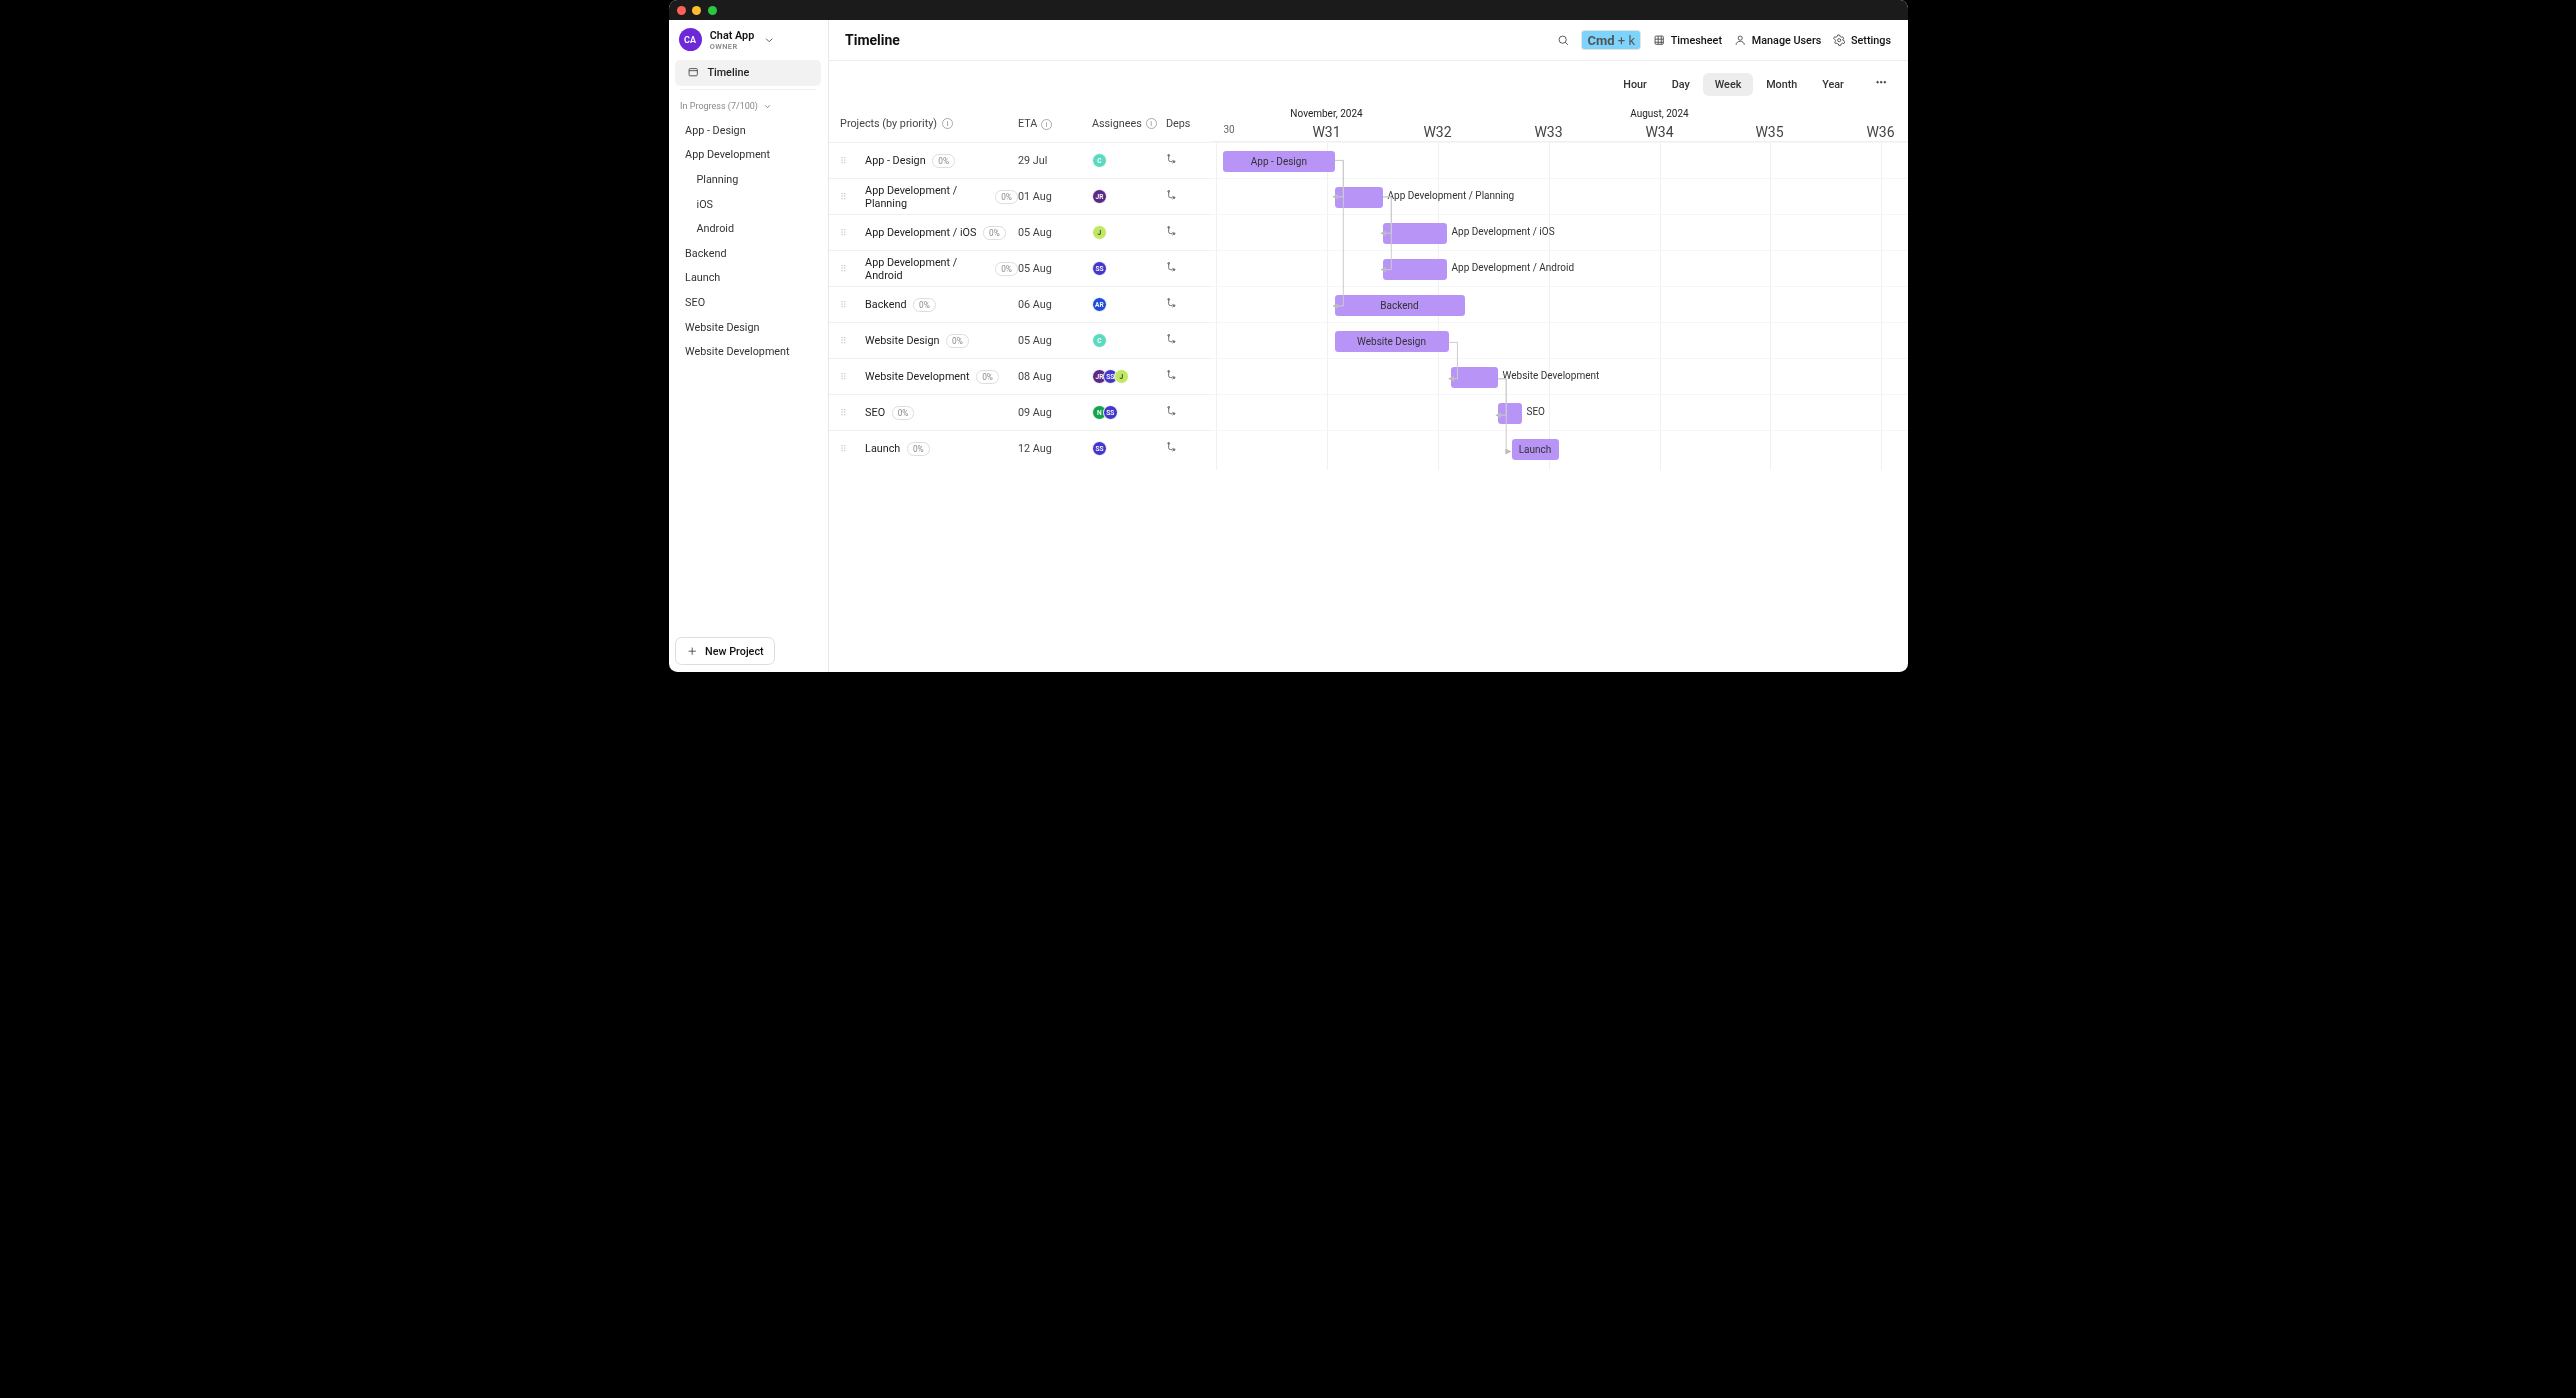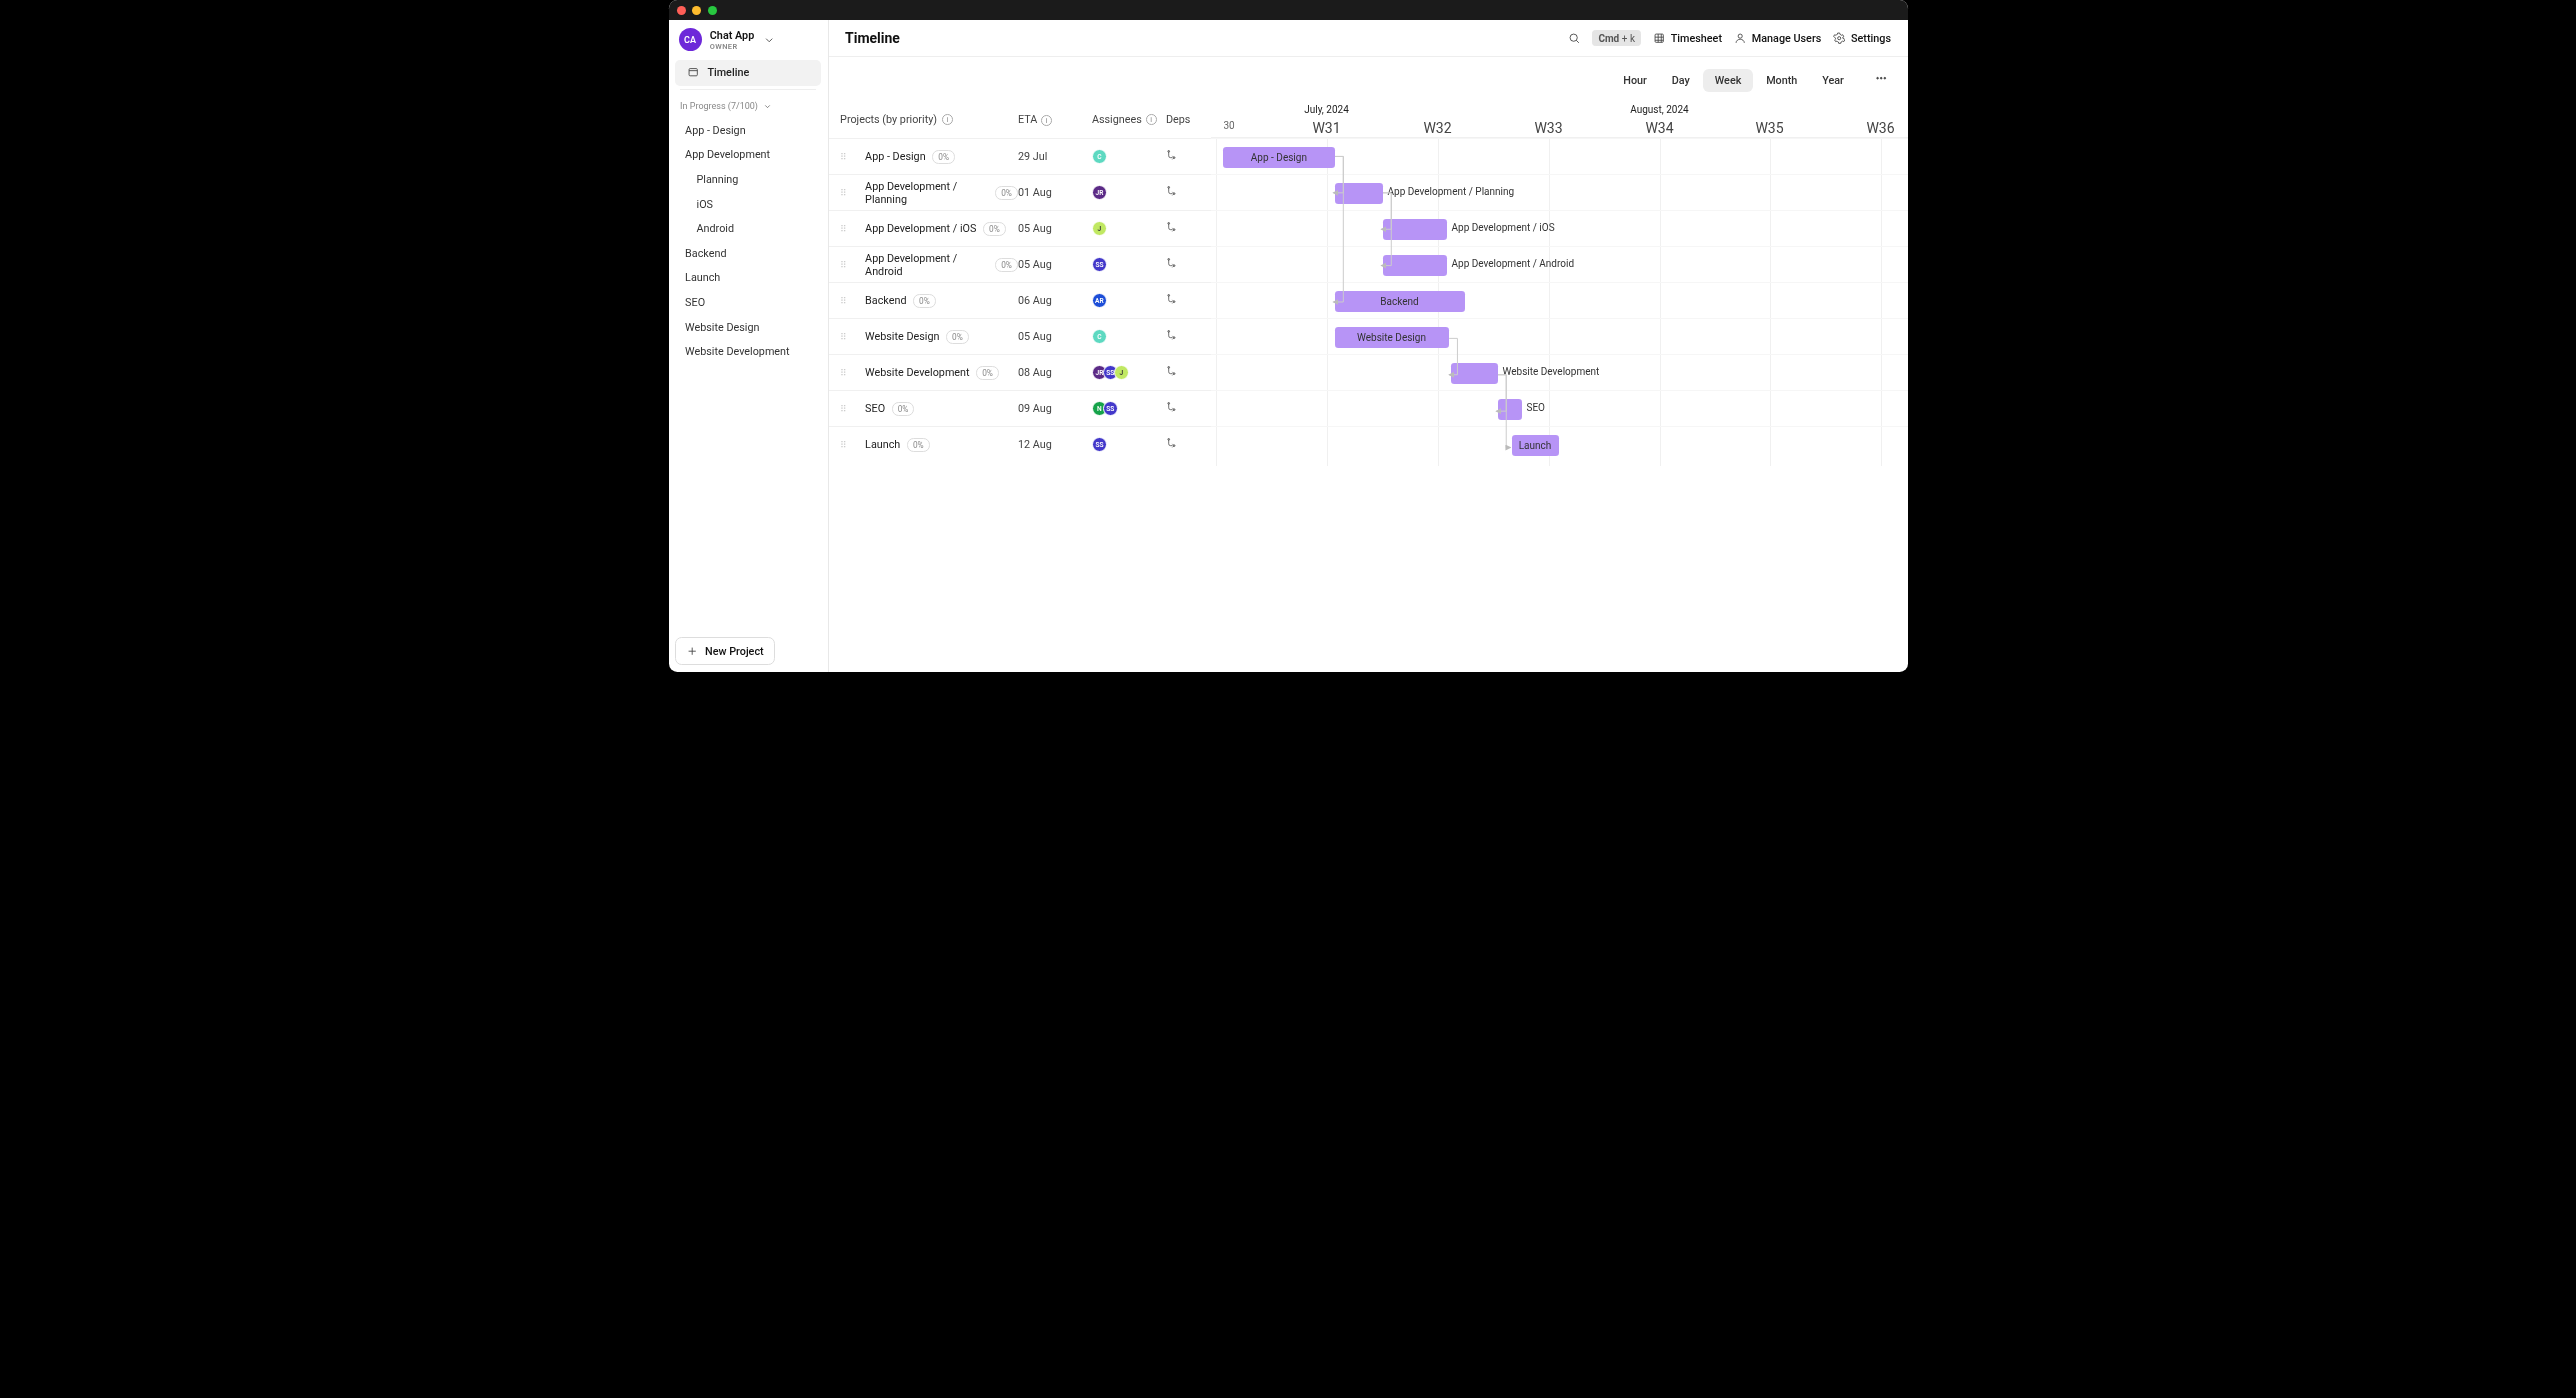--- a/index.html
+++ b/index.html
@@ -21,21 +21,21 @@
     .section-label { font-size:9px; color:#888; padding:3.3px 11.6px; display:flex; align-items:center; gap:5px; }
     .proj-list { padding:3.3px 5px; }
     .proj-item { font-size:10.8px; color:#333; padding:5.8px 11.6px; border-radius:5px; }
     .proj-sub { padding-left:23px; }
     .sidebar-footer { margin-top:auto; padding:6.6px; }
     .new-proj { display:flex; align-items:center; gap:6.6px; font-size:10.8px; font-weight:500; color:#111; background:#fff; border:0.8px solid #ddd; border-radius:6.6px; padding:6.6px 10px; width:fit-content; cursor:pointer; }
     .main { flex:1; display:flex; flex-direction:column; min-width:0; }
     .header { display:flex; align-items:center; padding:10px 16.5px; border-bottom:0.8px solid #eee; gap:10px; }
     .page-title { font-size:14px; font-weight:700; color:#111; }
     .header-right { margin-left:auto; display:flex; align-items:center; gap:11.6px; }
-    .kbd { font-size:10px; background:#e5e5e5; border:0.8px solid #e5e5e5; border-radius:3.3px; padding:1.7px 5px; color:#555; font-family:inherit; }
+    .kbd { font-size:13px; background:#7dd3fc; border:0.8px solid #e5e5e5; border-radius:3.3px; padding:1.7px 5px; color:#555; font-family:inherit; }
     .hbtn { display:flex; align-items:center; gap:5.8px; font-size:10.8px; font-weight:500; color:#111; cursor:pointer; }
     .icon { width:12.4px; height:12.4px; stroke:#444; stroke-width:1.7; fill:none; }
     .subhead { display:flex; align-items:flex-start; padding:11.6px 16.5px 8.3px; gap:16.5px; }
     .helper { font-size:10.3px; color:#666; max-width:596px; line-height:1.5; }
     .scale { margin-left:auto; display:flex; align-items:center; gap:1.7px; }
     .scale-btn { font-size:10.8px; font-weight:500; color:#333; padding:5px 11.6px; border-radius:5.8px; cursor:pointer; }
     .scale-btn.active { background:#ededed; }
     .more { padding:3.3px; cursor:pointer; color:#444; }
     .content { flex:1; display:flex; min-height:0; }
     .left-table { width:382px; flex-shrink:0; }
@@ -347,21 +347,21 @@
                     <circle cx="6" cy="3" r="2"></circle>
                     <circle cx="18" cy="17" r="2"></circle>
                     <path d="M14 13l4 4-4 4" stroke-width="1.5"></path>
                   </svg></div>
               </div>
             </div>
         </div>
         <div class="gantt">
           <div class="gantt-head" id="ghead">
             <span class="day30" style="left:13px">30</span>
-          <span class="month-lbl" style="left: 116px;">July, 2024</span>
+          <span class="month-lbl" style="left: 116px;">November, 2024</span>
               <span class="month-lbl" style="left: 449px;">August, 2024</span>
               <span class="wk-lbl" style="left: 116px;">W31</span>
               <span class="wk-lbl" style="left: 227px;">W32</span>
               <span class="wk-lbl" style="left: 338px;">W33</span>
               <span class="wk-lbl" style="left: 449px;">W34</span>
               <span class="wk-lbl" style="left: 559px;">W35</span>
               <span class="wk-lbl" style="left: 670px;">W36</span>
             </div>
           <div class="gantt-body" id="gbody">
               <div class="vline" style="left: 5px; height: 328px;"></div>

